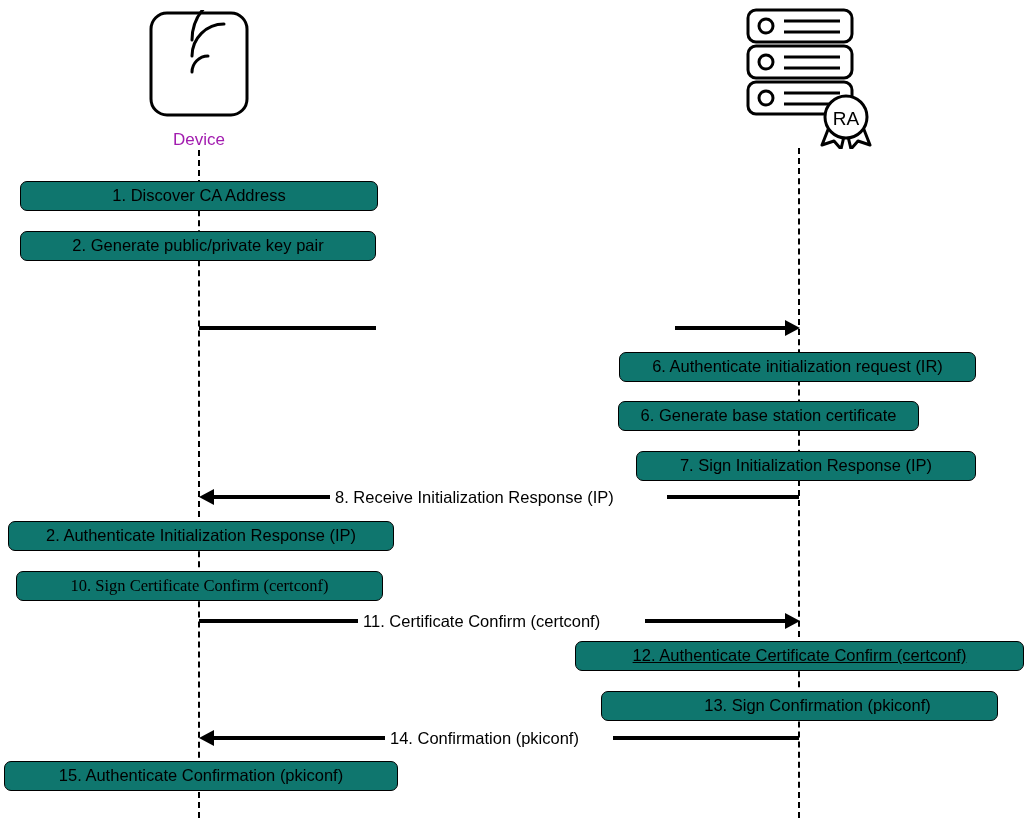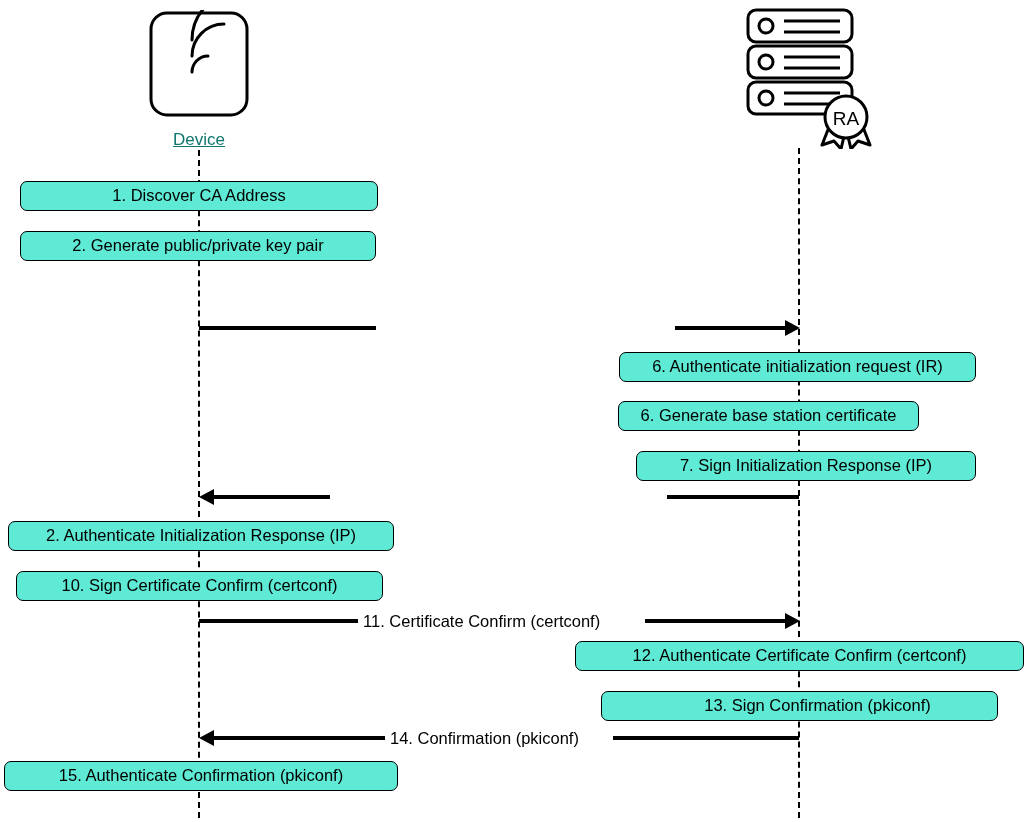--- a/index.html
+++ b/index.html
@@ -18,33 +18,32 @@
     overflow: hidden;
   }
   .lifeline {
     position: absolute;
     width: 0;
     border-left: 2px dashed #000000;
   }
   .actor-label {
     position: absolute;
     font-size: 17px;
-    color: #0f766e;
+    color: #a21caf;
     text-align: center;
     white-space: nowrap;
-    text-decoration: underline;
   }
   .actor-icon {
     position: absolute;
     text-align: right;
   }
   .note {
     position: absolute;
     box-sizing: border-box;
-    background: #5eead4;
+    background: #0f766e;
     border: 1.6px solid #000000;
     border-radius: 7px;
     height: 30px;
     line-height: 27px;
     font-size: 16.5px;
     color: #000000;
     text-align: center;
     white-space: nowrap;
     overflow: hidden;
   }
@@ -127,34 +126,35 @@
 
 
   <div class="note" style="left:619px; top:352px; width:357px;">6. Authenticate initialization request (IR)</div>
 
   <div class="note" style="left:618px; top:401px; width:301px;">6. Generate base station certificate</div>
 
   <div class="note" style="left:636px; top:451px; width:340px;">7. Sign Initialization Response (IP)</div>
 
   <div class="note" style="left:8px; top:521px; width:386px;">2. Authenticate Initialization Response (IP)</div>
 
-  <div class="note" style="left:16px; top:571px; width:367px;">10. Sign Certificate Confirm (certconf)</div>
+  <div class="note" style="left:16px; top:571px; width:367px;font-family:Liberation Serif, serif;">10. Sign Certificate Confirm (certconf)</div>
 
-  <div class="note" style="left:575px; top:641px; width:449px;">12. Authenticate Certificate Confirm (certconf)</div>
+  <div class="note" style="left:575px; top:641px; width:449px;text-decoration:underline;">12. Authenticate Certificate Confirm (certconf)</div>
 
   <div class="note" style="left:601px; top:691px; width:397px;padding-left:36px;">13. Sign Confirmation (pkiconf)</div>
 
   <div class="note" style="left:4px; top:761px; width:394px;">15. Authenticate Confirmation (pkiconf)</div>
 
   <div class="msg-line" style="left:199px; top:326px; width:177px;"></div>
   <div class="msg-line" style="left:675px; top:326px; width:110px;"></div>
   <div class="arrow-head right" style="left:785px; top:320px;"></div>
 
   <div class="arrow-head left" style="left:199px; top:489px;"></div>
   <div class="msg-line" style="left:214px; top:495px; width:116px;"></div>
+  <div class="msg-label" style="left:330px; top:488px;">8. Receive Initialization Response (IP)</div>
   <div class="msg-line" style="left:667px; top:495px; width:132px;"></div>
 
   <div class="msg-line" style="left:199px; top:619px; width:159px;"></div>
   <div class="msg-label" style="left:358px; top:612px;">11. Certificate Confirm (certconf)</div>
   <div class="msg-line" style="left:645px; top:619px; width:140px;"></div>
   <div class="arrow-head right" style="left:785px; top:613px;"></div>
 
   <div class="arrow-head left" style="left:199px; top:730px;"></div>
   <div class="msg-line" style="left:214px; top:736px; width:171px;"></div>
   <div class="msg-label" style="left:385px; top:729px;">14. Confirmation (pkiconf)</div>

